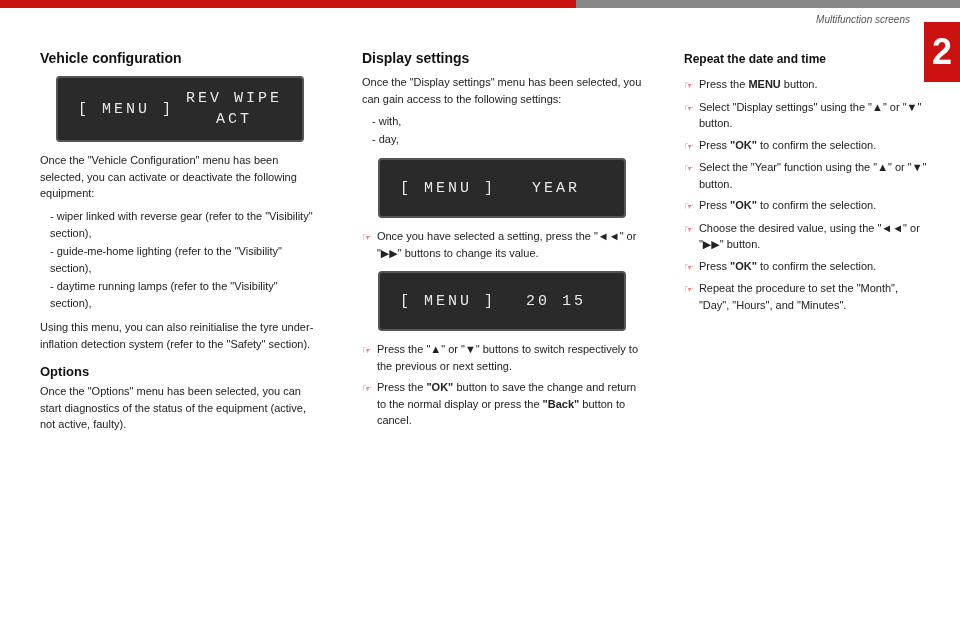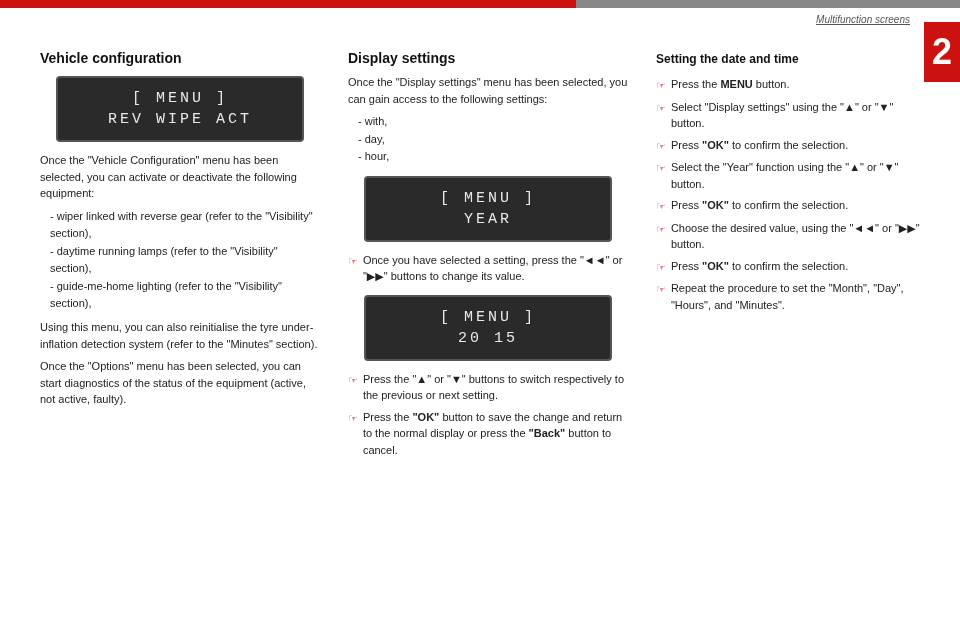--- a/index.html
+++ b/index.html
@@ -36,32 +36,31 @@
       justify-content: center;
     }
     
     .header-text {
       position: absolute;
       top: 14px;
       right: 50px;
       font-size: 10px;
       color: #555;
       font-style: italic;
-      text-decoration: underline;
     }
     
     .content {
       position: absolute;
       top: 30px;
       left: 0;
       right: 0;
       bottom: 0;
       display: flex;
       padding: 20px 30px 20px 40px;
-      gap: 28px;
+      gap: 42px;
     }
     
     .left-col {
       width: 280px;
       flex-shrink: 0;
     }
     
     .mid-col {
       width: 280px;
       flex-shrink: 0;
@@ -110,21 +109,20 @@
       margin: 10px 16px;
       padding: 10px 14px;
       font-family: 'Courier New', monospace;
       color: #e8e8e8;
       font-size: 15px;
       line-height: 1.4;
       letter-spacing: 3px;
       text-align: center;
       min-height: 60px;
       display: flex;
-      flex-direction: column;
       align-items: center;
       justify-content: center;
     }
     .lcd-box .lcd-row {
       display: block;
       width: 100%;
       text-align: center;
     }
     
     .bullet-section {
@@ -175,37 +173,37 @@
 
     <div class="lcd-box">
       <span class="lcd-row">[      MENU      ]</span>
       <span class="lcd-row">REV  WIPE  ACT</span>
     </div>
 
     <p>Once the "Vehicle Configuration" menu has been selected, you can activate or deactivate the following equipment:</p>
 
     <ul class="dash-list">
       <li>wiper linked with reverse gear (refer to the "Visibility" section),</li>
+      <li>guide-me-home lighting (refer to the "Visibility" section),</li>
       <li>daytime running lamps (refer to the "Visibility" section),</li>
-      <li>guide-me-home lighting (refer to the "Visibility" section),</li>
     </ul>
 
-    <p>Using this menu, you can also reinitialise the tyre under-inflation detection system (refer to the "Minutes" section).</p>
-
+    <p>Using this menu, you can also reinitialise the tyre under-inflation detection system (refer to the "Safety" section).</p>
+
+    <h3>Options</h3>
     <p>Once the "Options" menu has been selected, you can start diagnostics of the status of the equipment (active, not active, faulty).</p>
   </div>
 
   <div class="mid-col">
     <h2>Display settings</h2>
     <p>Once the "Display settings" menu has been selected, you can gain access to the following settings:</p>
 
     <ul class="dash-list">
       <li>with,</li>
       <li>day,</li>
-      <li>hour,</li>
     </ul>
 
     <div class="lcd-box">
       <span class="lcd-row">[      MENU      ]</span>
       <span class="lcd-row">YEAR</span>
     </div>
 
     <div class="bullet-section">
       <div class="bullet-item">
         <span class="bullet-arrow">☞</span>
@@ -224,21 +222,21 @@
         <span>Press the "▲" or "▼" buttons to switch respectively to the previous or next setting.</span>
       </div>
       <div class="bullet-item">
         <span class="bullet-arrow">☞</span>
         <span>Press the <strong>"OK"</strong> button to save the change and return to the normal display or press the <strong>"Back"</strong> button to cancel.</span>
       </div>
     </div>
   </div>
 
   <div class="right-col">
-    <p class="section-title">Setting the date and time</p>
+    <p class="section-title">Repeat the date and time</p>
 
     <div class="bullet-section">
       <div class="bullet-item">
         <span class="bullet-arrow">☞</span>
         <span>Press the <strong>MENU</strong> button.</span>
       </div>
       <div class="bullet-item">
         <span class="bullet-arrow">☞</span>
         <span>Select "Display settings" using the "▲" or "▼" button.</span>
       </div>

